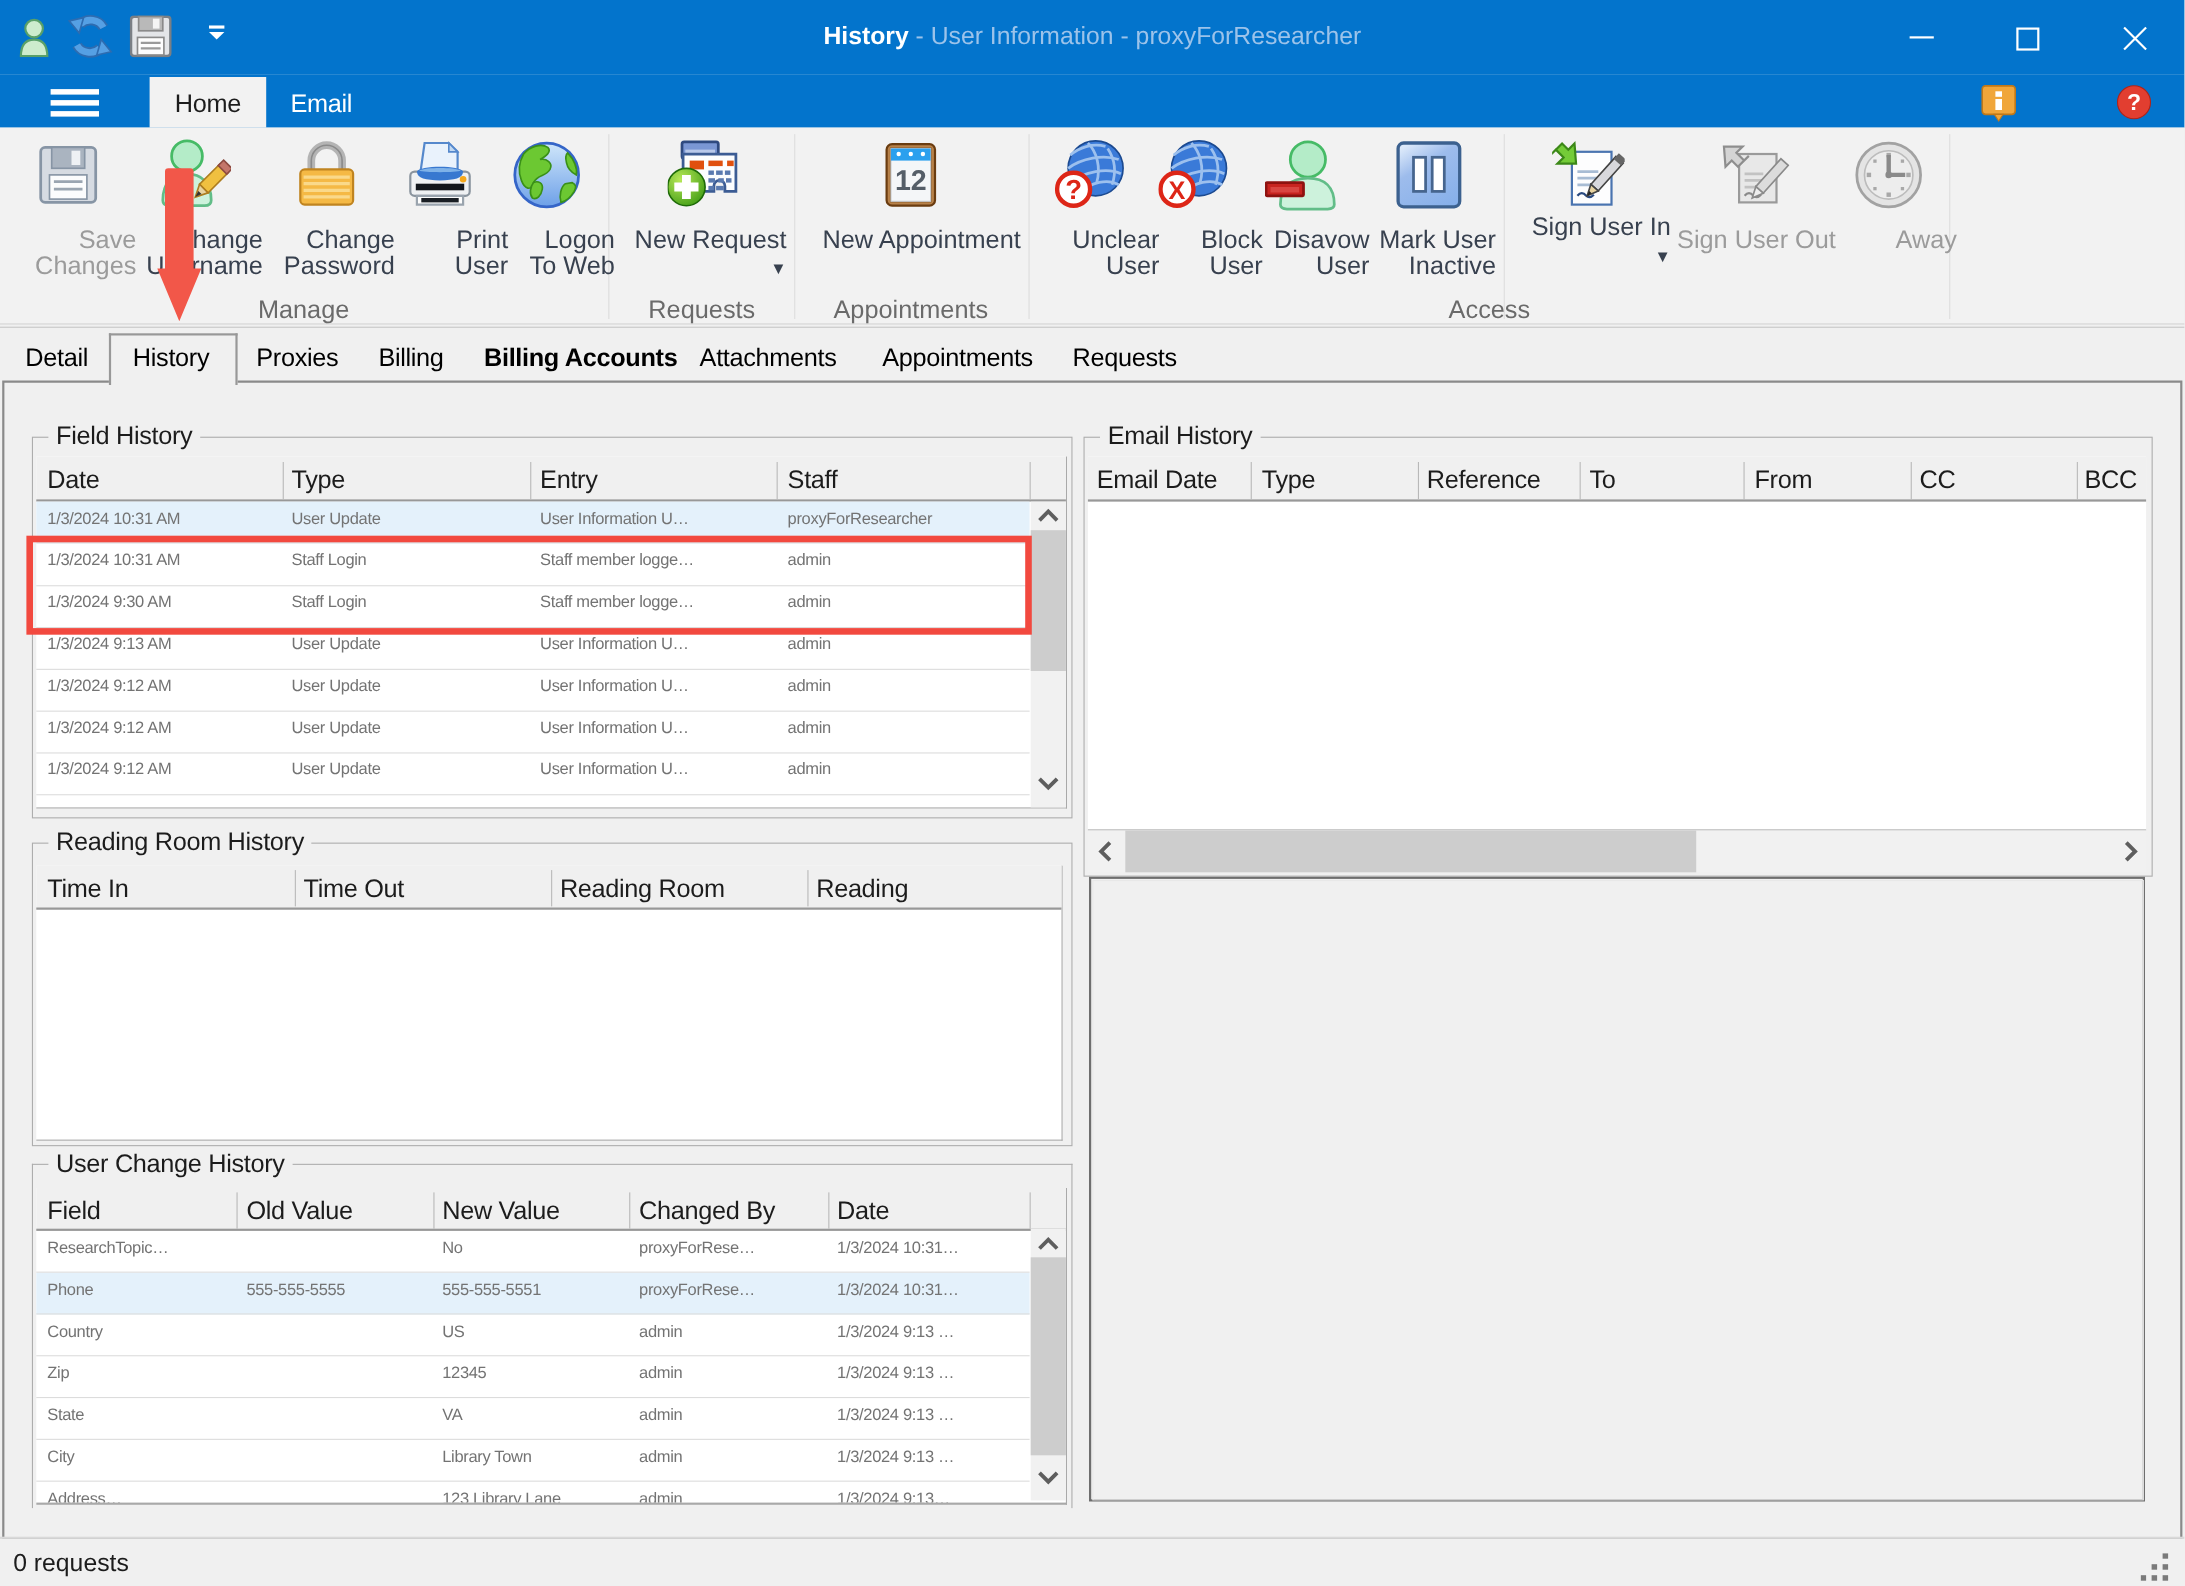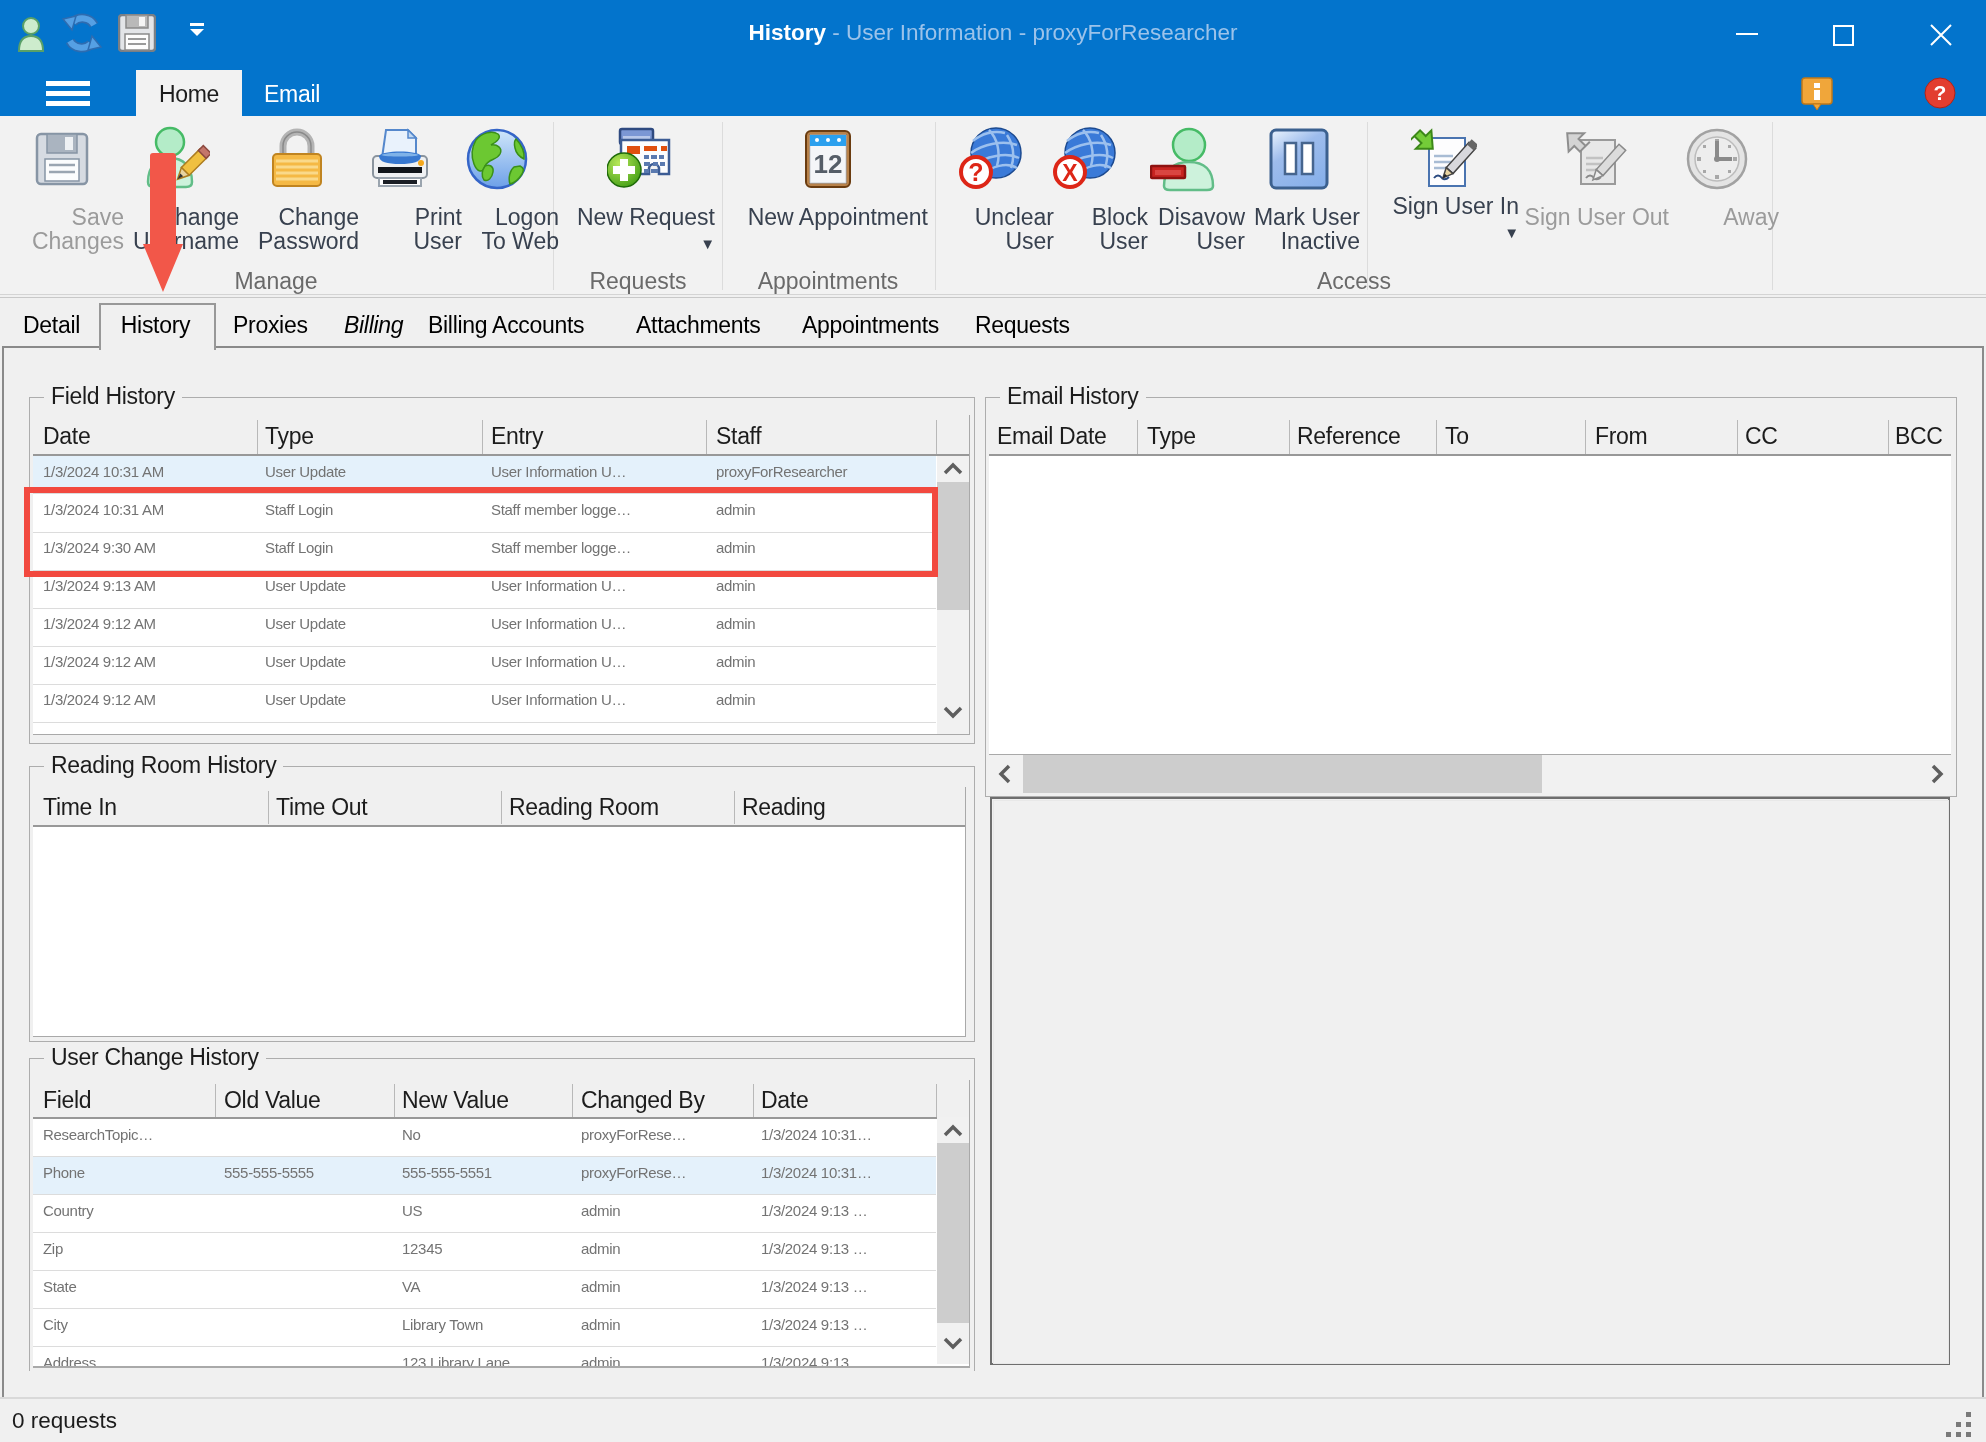--- a/index.html
+++ b/index.html
@@ -273,22 +273,22 @@
 <div class="rlabel" style="left:1369px;top:194px;width:150px">Sign User In<br><span style="font-size:15px">▼</span></div>
 <div class="rlabel rlabel2" style="left:1519px;top:205px;width:150px">Sign User Out</div>
 <div class="rlabel rlabel2" style="left:1655px;top:205px;width:124px">Away</div>
 
 <div class="a" style="left:0;top:297px;width:1986px;height:1px;background:#c8c8c8"></div>
 <div class="a" style="left:2px;top:346px;width:1978px;height:1050px;background:#f0f0f0;border-left:2px solid #8a8a8a;border-right:2px solid #8a8a8a;border-top:2px solid #8a8a8a;border-bottom:1px solid #8a8a8a"></div>
 <div class="a" style="left:99px;top:303px;width:113px;height:45px;background:#f0f0f0;border:2px solid #989898;border-bottom:none;z-index:5"></div>
 <div class="tt a" style="left:23px;top:312px;">Detail</div>
 <div class="tt a" style="left:99px;top:312px;width:113px;text-align:center;z-index:6">History</div>
 <div class="tt a" style="left:233px;top:312px;">Proxies</div>
-<div class="tt a" style="left:344px;top:312px;font-style:italic;">Billing</div>
-<div class="tt a" style="left:428px;top:312px;">Billing Accounts</div>
+<div class="tt a" style="left:344px;top:312px;">Billing</div>
+<div class="tt a" style="left:440px;top:312px;font-weight:bold;">Billing Accounts</div>
 <div class="tt a" style="left:636px;top:312px;">Attachments</div>
 <div class="tt a" style="left:802px;top:312px;">Appointments</div>
 <div class="tt a" style="left:975px;top:312px;">Requests</div>
 
 <div class="gbox" style="left:29px;top:397px;width:944px;height:345px"></div>
 <div class="glabel" style="left:44px;top:383px">Field History</div>
 
 <div class="a" style="left:33px;top:415px;width:936px;height:319px;background:#fff;border-right:1px solid #a9a9a9;border-bottom:1px solid #a9a9a9"></div>
 <div class="a" style="left:33px;top:415px;width:936px;height:39px;background:#f0f0f0;border-bottom:2px solid #989898"></div>
 <div class="hdr a" style="left:43px;top:423px">Date</div>

